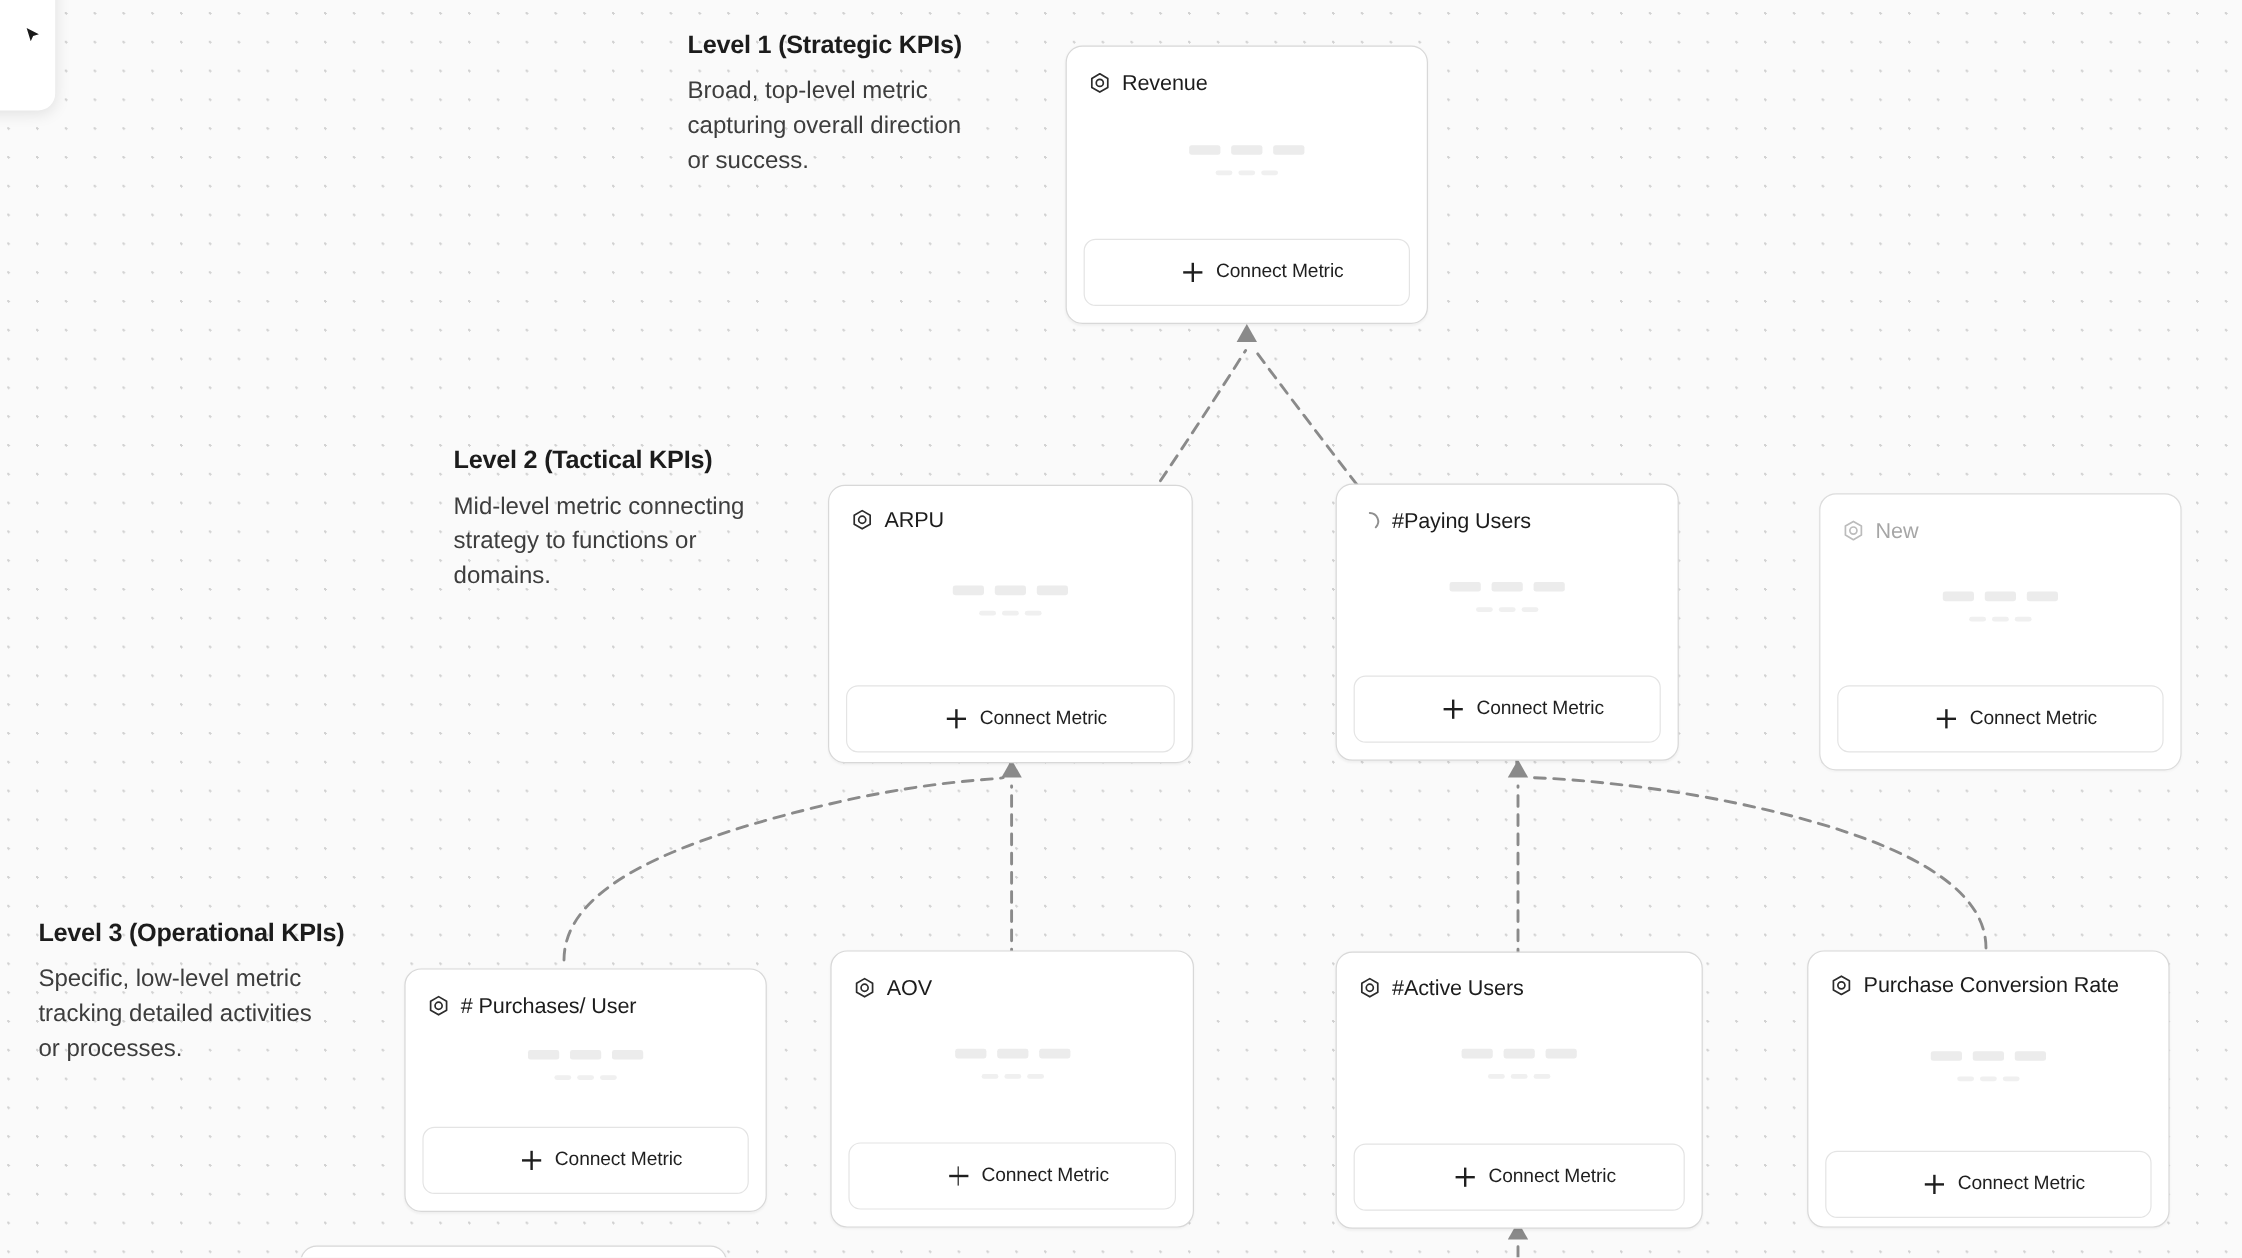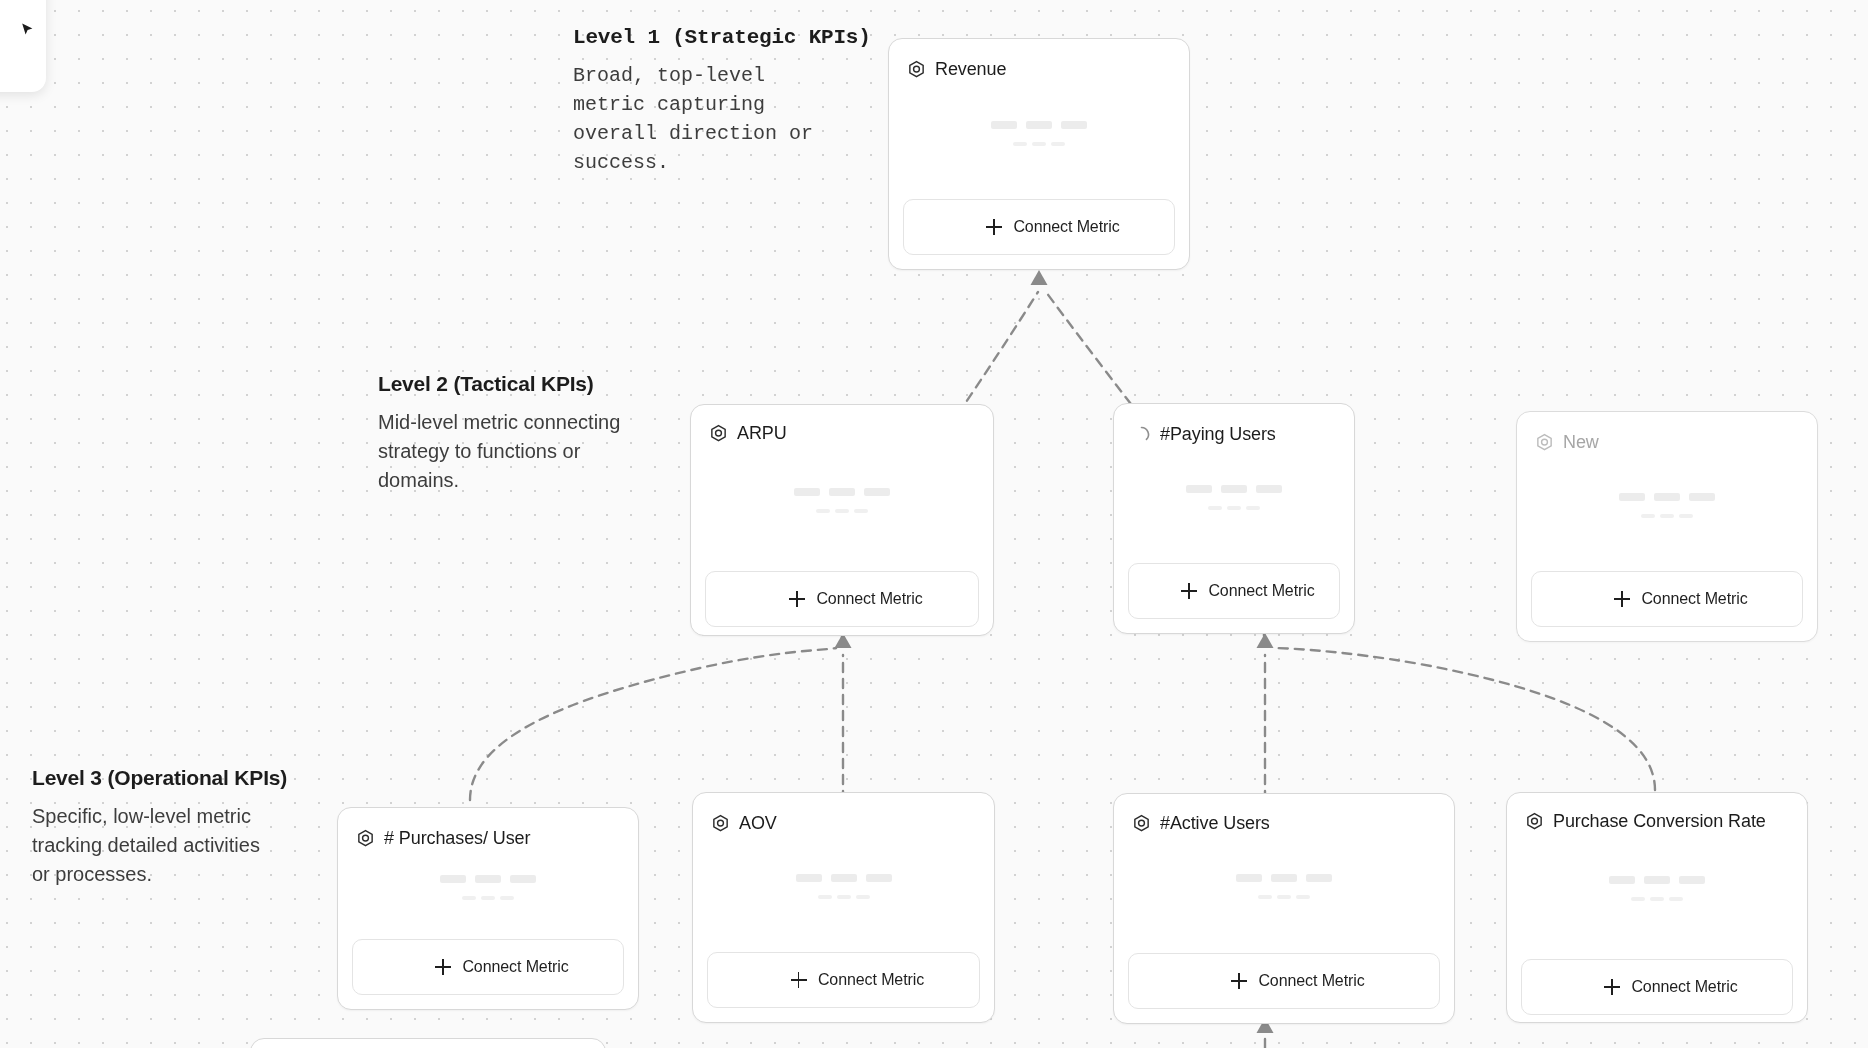--- a/index.html
+++ b/index.html
@@ -201,21 +201,21 @@
   </svg>
 
   <div id="corner-panel">
     <span class="cursor-icon">
       <svg width="16" height="16" viewBox="0 0 16 16" aria-hidden="true">
         <path d="M2.2 1.4 L12.4 6.6 L7.6 7.9 L5.6 12.4 Z" fill="#1b1b1b"></path>
       </svg>
     </span>
   </div>
 
-  <div class="level-label" style="left:573px; top:26px;font-family:Liberation Mono, monospace;">
+  <div class="level-label" style="left:573px; top:26px;">
     <div class="level-title">Level 1 (Strategic KPIs)</div>
     <div class="level-desc">Broad, top-level metric capturing overall direction or success.</div>
   </div>
 
   <div class="level-label" style="left:378px; top:372px;">
     <div class="level-title">Level 2 (Tactical KPIs)</div>
     <div class="level-desc">Mid-level metric connecting strategy to functions or domains.</div>
   </div>
 
   <div class="level-label" style="left:32px; top:766px;">
@@ -272,21 +272,21 @@
         <span class="skel s"></span>
         <span class="skel s"></span>
       </div>
     </div>
     <div class="connect-btn">
       <span class="plus-icon"></span>
       <span class="connect-label">Connect Metric</span>
     </div>
   </div>
 
-  <div class="card" style="left:1113px; top:403px; width:242px; height:231px;">
+  <div class="card" style="left:1113px; top:403px; width:286px; height:231px;">
     <div class="card-head">
       <span class="card-icon">
         <svg width="19" height="19" viewBox="0 0 20 20" aria-hidden="true">
           <path d="M10 2.6 A7.4 7.4 0 0 1 15.2 15.2" fill="none" stroke="#8f8f8f" stroke-width="1.7" stroke-linecap="round"></path>
         </svg>
       </span>
       <span class="card-title">#Paying Users</span>
     </div>
     <div class="card-body">
       <div class="skel-row">
@@ -383,21 +383,21 @@
         <span class="skel s"></span>
         <span class="skel s"></span>
       </div>
     </div>
     <div class="connect-btn">
       <span class="plus-icon"></span>
       <span class="connect-label">Connect Metric</span>
     </div>
   </div>
 
-  <div class="card" style="left:1113px; top:793px; width:342px; height:231px;gap:40px;">
+  <div class="card" style="left:1113px; top:793px; width:306px; height:231px;gap:40px;">
     <div class="card-head">
       <span class="card-icon">
         <svg width="19" height="19" viewBox="0 0 20 20" aria-hidden="true">
           <path d="M10 1.6 L17 5.6 L17 13.6 L10 17.6 L3 13.6 L3 5.6 Z" fill="none" stroke="currentColor" stroke-width="1.5" stroke-linejoin="round"></path>
           <circle cx="10" cy="9.6" r="3.1" fill="none" stroke="currentColor" stroke-width="1.5"></circle>
         </svg>
       </span>
       <span class="card-title">#Active Users</span>
     </div>
     <div class="card-body">

